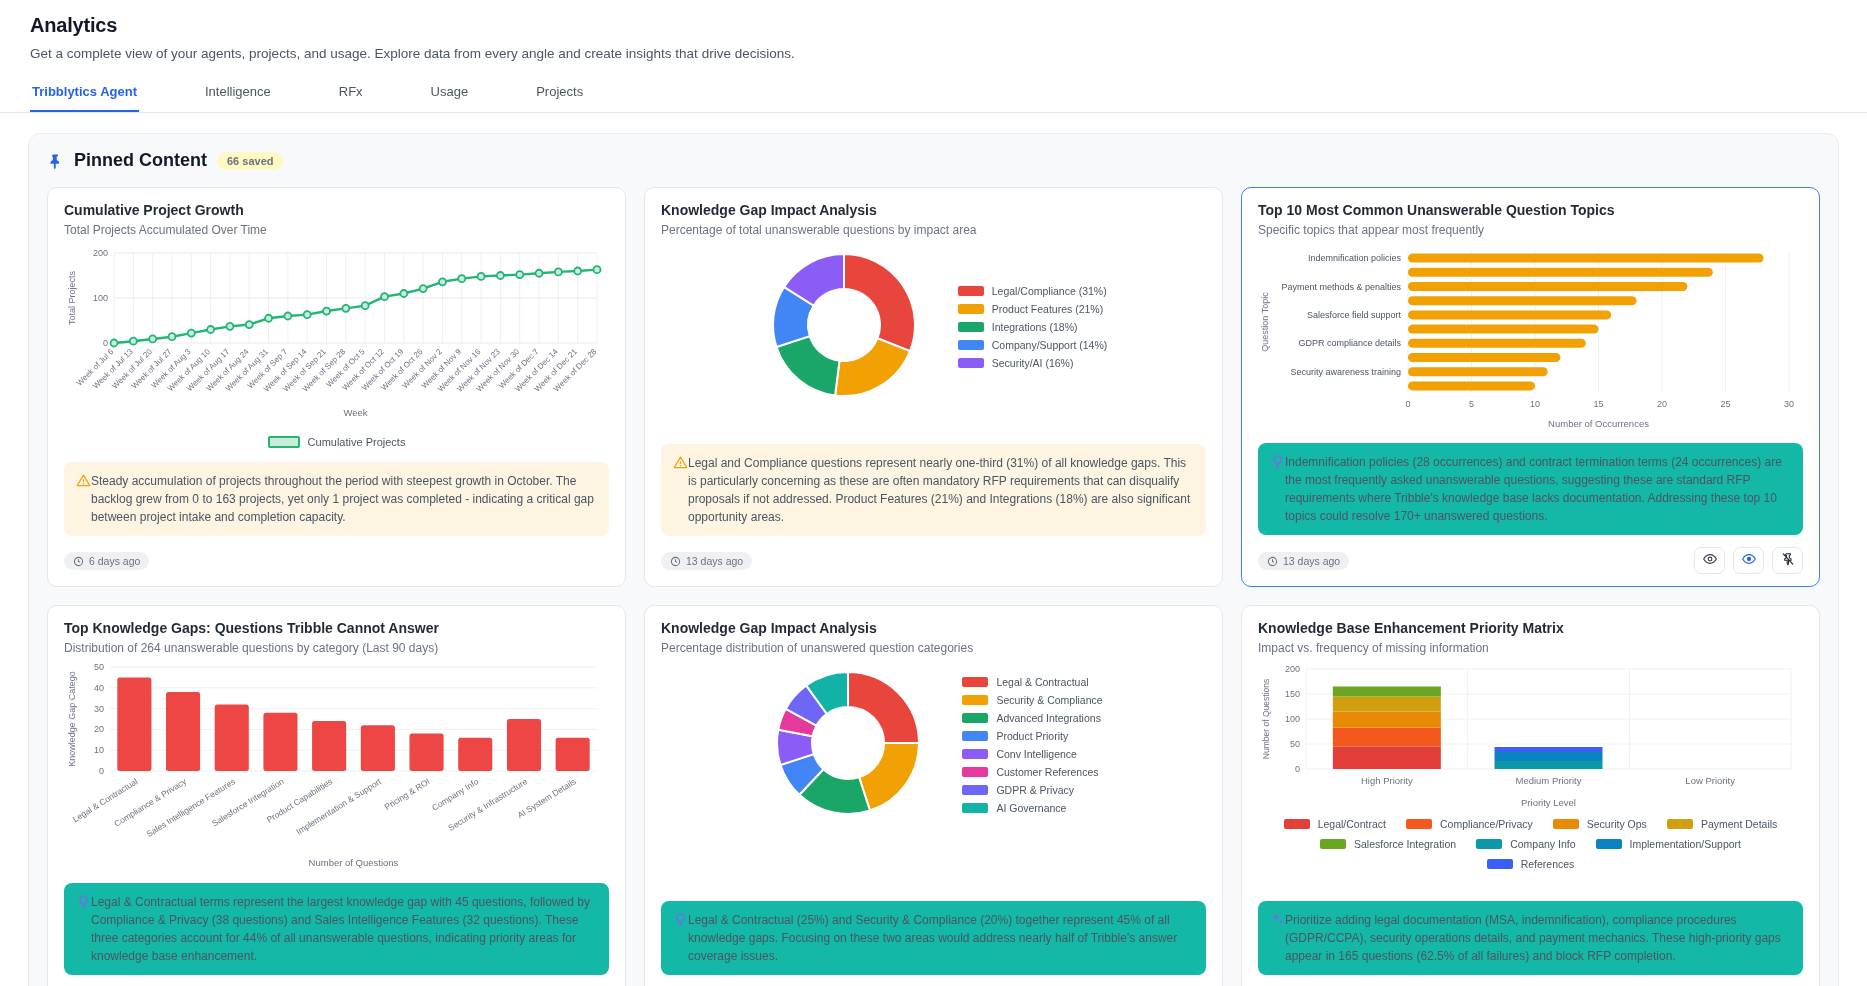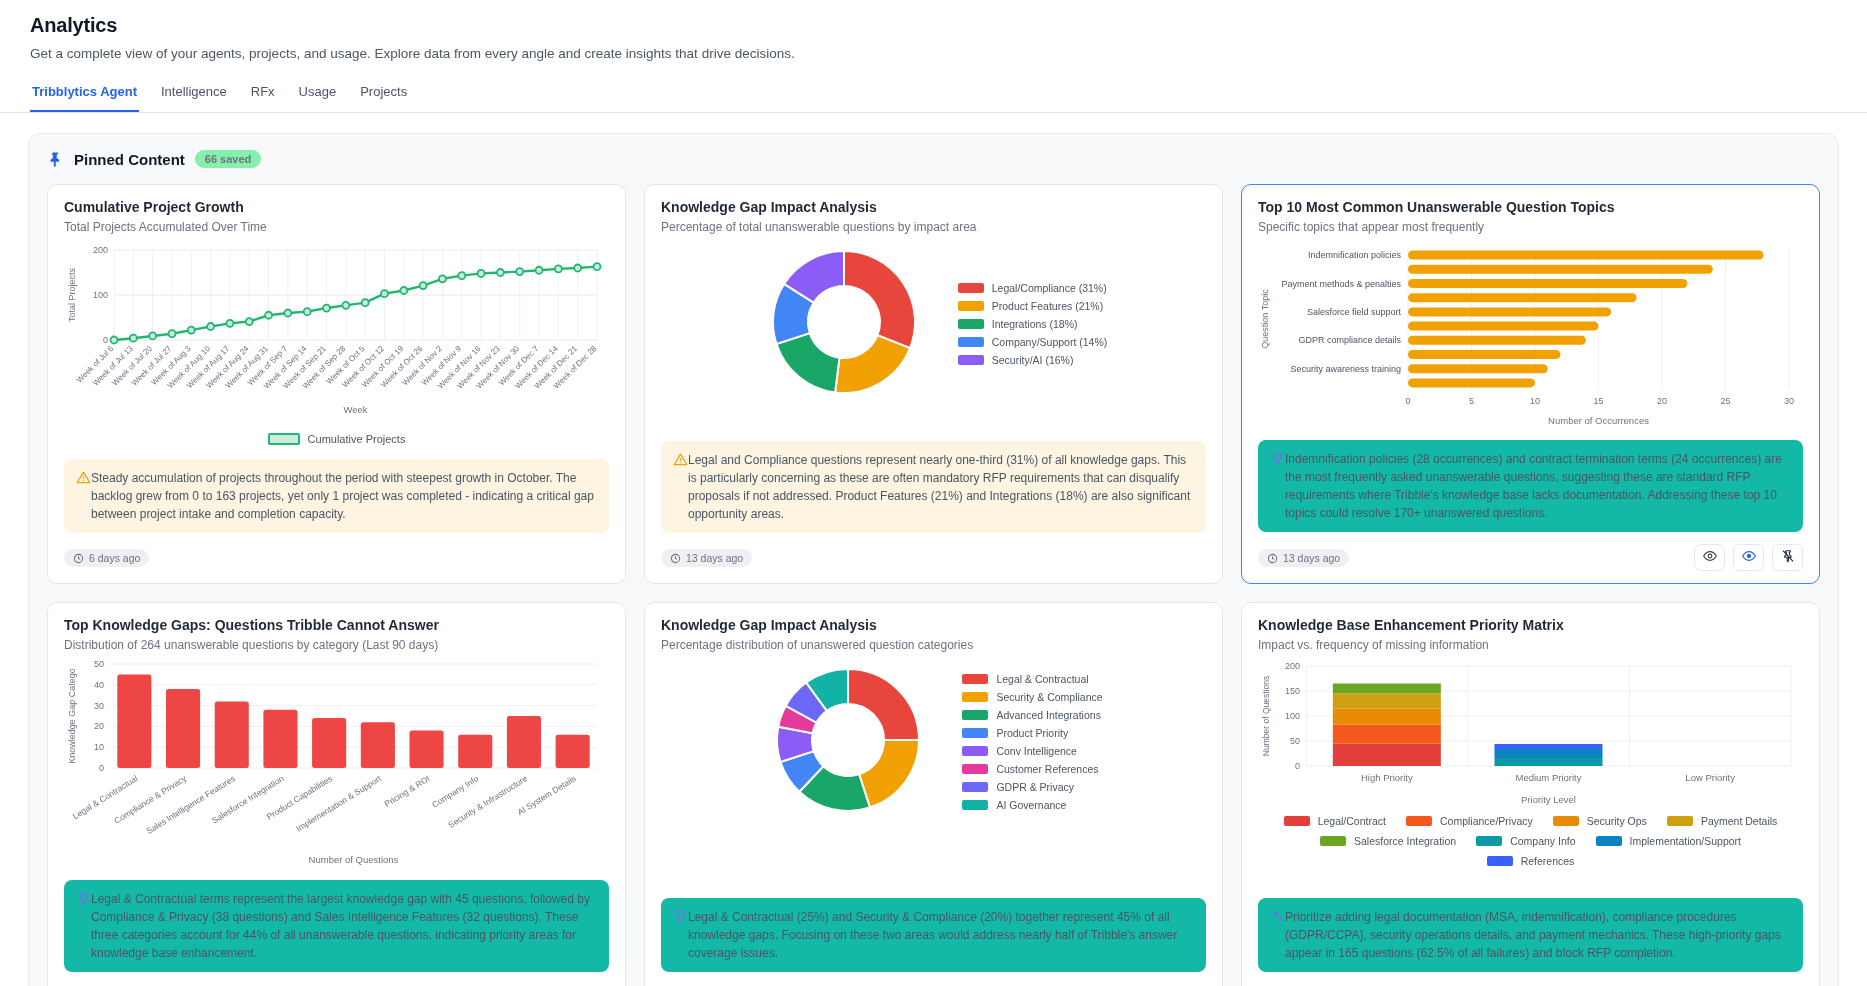--- a/index.html
+++ b/index.html
@@ -1,27 +1,27 @@
 <!DOCTYPE html>
 <html><head>
 <meta charset="utf-8">
 <style>
   *{margin:0;padding:0;box-sizing:border-box}
   html,body{background:#fff}
   body{width:1867px;height:986px;font-family:"Liberation Sans",sans-serif;color:#111827;overflow:hidden}
   .page-header{padding:14px 30px 0}
   h1{font-size:20px;font-weight:700;letter-spacing:-.2px;color:#111827}
   .page-sub{margin-top:9px;font-size:13.5px;color:#4b5563}
-  .tabs{display:flex;gap:20px;padding:0 30px;margin-top:14px;border-bottom:1px solid #e5e7eb}
+  .tabs{display:flex;gap:64px;padding:0 30px;margin-top:14px;border-bottom:1px solid #e5e7eb}
   .tab{font-size:13px;color:#4b5563;padding:9px 2px 11px;cursor:pointer;border-bottom:2px solid transparent}
   .tab.active{color:#2563eb;font-weight:700;border-bottom:2px solid #2563eb}
   .pinned{margin:20px 28px 0;background:#f8f9fb;border:1px solid #e9ebf0;border-radius:12px;padding:16px 18px 14px}
   .pinned-head{display:flex;align-items:center;gap:10px}
-  .pinned-title{font-size:15px;font-weight:700;color:#111827}
-  .badge{font-size:11px;color:#6b7280;background:#86efac;border-radius:999px;padding:3px 10px;font-weight:600}
+  .pinned-title{font-size:18px;font-weight:700;color:#111827}
+  .badge{font-size:11px;color:#6b7280;background:#fef9c3;border-radius:999px;padding:3px 10px;font-weight:600}
   .grid{display:grid;grid-template-columns:repeat(3,1fr);gap:18px;margin-top:16px}
   .card{background:#fff;border:1px solid #e5e7eb;border-radius:10px;padding:14px 16px 12px;display:flex;flex-direction:column}
   .card.selected{border:1.5px solid #3b82f6}
   .card-title{font-size:14px;font-weight:700;color:#1f2937}
   .card-subtitle{font-size:12px;color:#6b7280;margin-top:5px}
   .chart-wrap{margin-top:6px;margin-bottom:8px}
   .donut-row{display:flex;align-items:center;justify-content:center;gap:30px;margin-top:4px;margin-bottom:6px}
   .legend-col{display:flex;flex-direction:column}
   .lg-item{display:flex;align-items:center;gap:8px;font-size:10.5px;color:#4b5563;margin:3px 0}
   .lg-item.big{font-size:11px}

